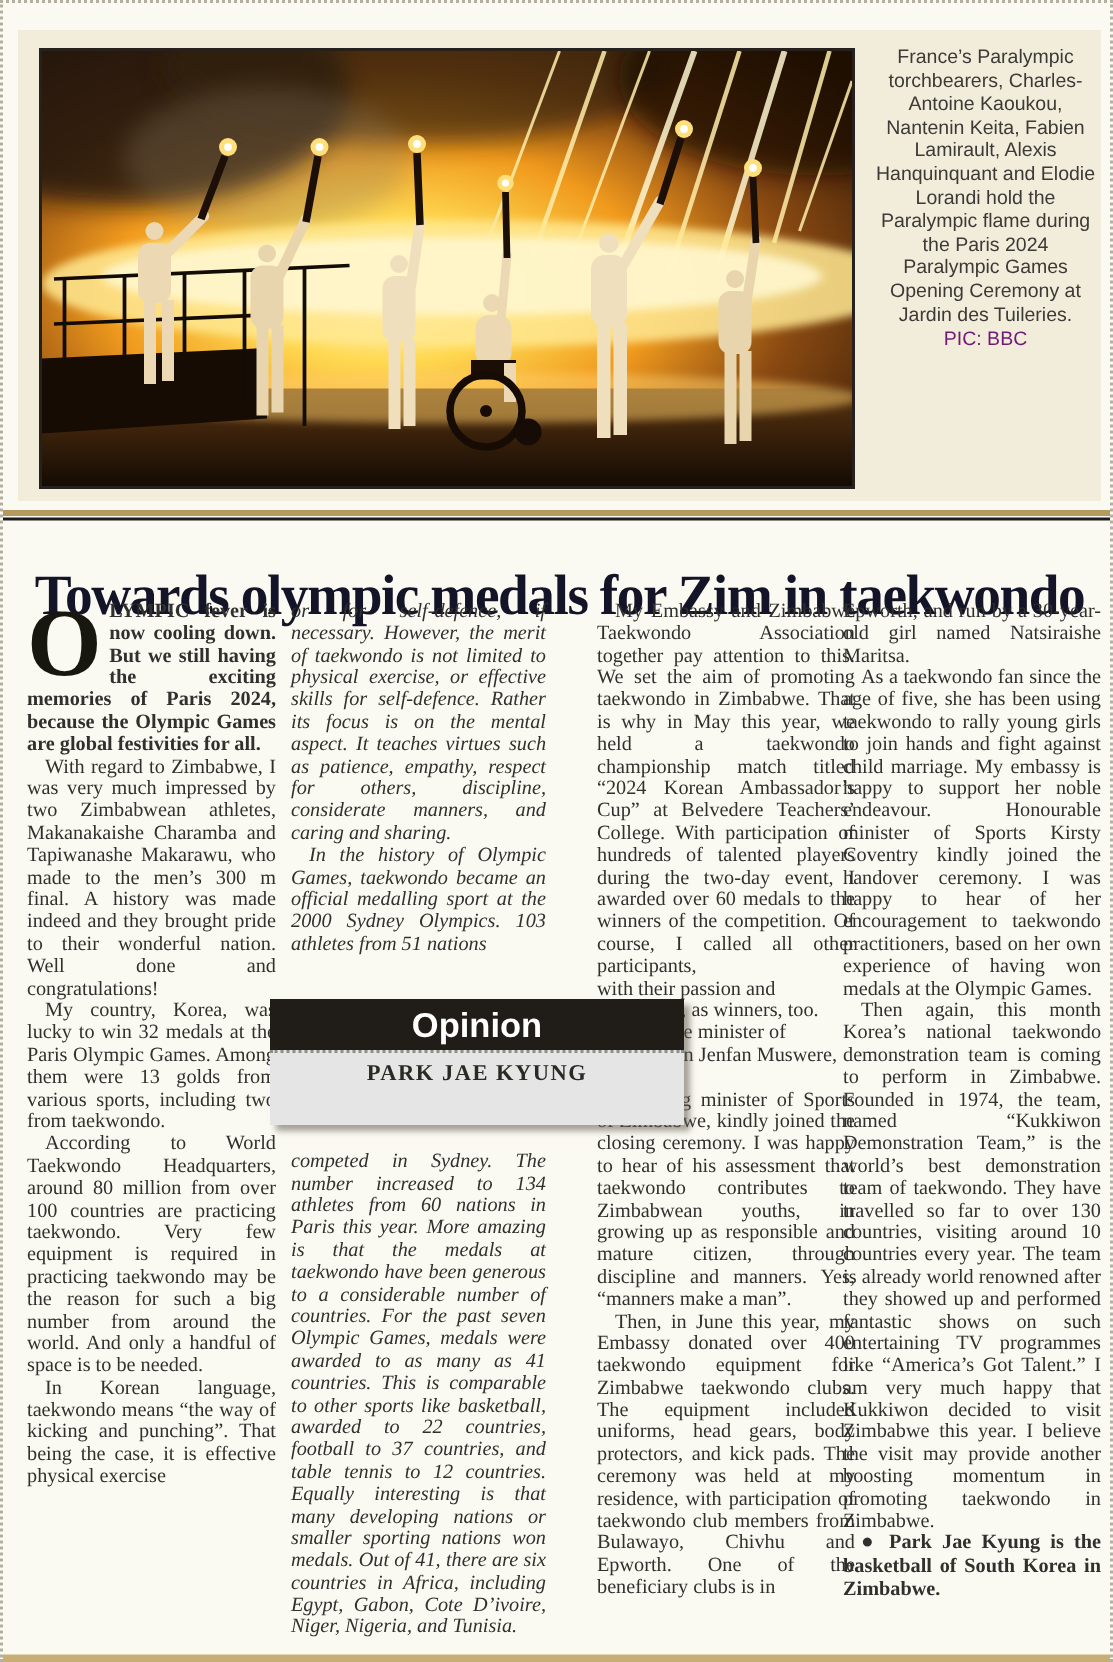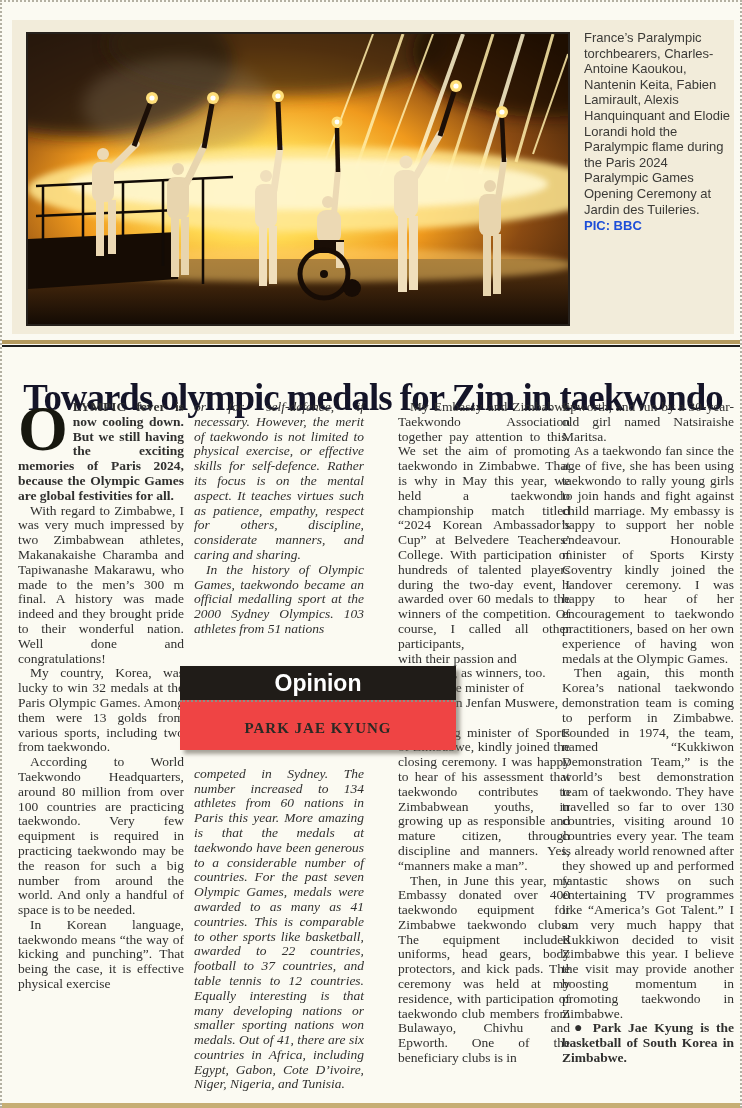--- a/index.html
+++ b/index.html
@@ -1,26 +1,26 @@
 <!DOCTYPE html>
 <html lang="en"><head>
 <meta charset="utf-8">
 <style>
   html,body{margin:0;padding:0;background:#e8e6de;}
   .page{position:relative;width:742px;height:1108px;margin:0 auto;background:#fbfaf2;
         box-sizing:border-box;border-left:2px dotted #b3b0a2;border-top:2px dotted #b3b0a2;
         border-right:2px dotted #b3b0a2;overflow:hidden;}
   
-  .photo-strip{position:absolute;left:10px;top:18px;width:722px;height:314px;background:#f2ecda;}
+  .photo-strip{position:absolute;left:10px;top:18px;width:722px;height:314px;background:#f2ecda;text-align:center;}
   .photo-frame{position:absolute;left:14px;top:12px;width:540px;height:290px;
                border:2px solid #26211c;background:#2a1607;}
   .photo-frame svg{display:block;width:100%;height:100%;}
   .caption{position:absolute;left:572px;top:10px;width:146px;
            font:13px/15.6px "Liberation Sans",sans-serif;color:#3b3a37;}
-  .caption .credit{font-weight:700;color:#1d4ed8;margin-top:1px;}
+  .caption .credit{font-weight:400;color:#701a75;margin-top:1px;}
   
   .rule-gold{position:absolute;left:0;top:338px;width:742px;height:4px;background:#b49a5f;}
   .rule-dark{position:absolute;left:0;top:343px;width:742px;height:2px;background:#1c1c1c;}
   .headline{position:absolute;left:0;top:347px;width:742px;text-align:center;white-space:nowrap;
             font:700 38px/46px "Liberation Serif",serif;color:#141428;letter-spacing:-1px;
             transform:scaleX(.97);transform-origin:center;}
   
   .cols{position:absolute;left:0;top:398px;right:0;bottom:10px;}
   .col{position:absolute;top:0;font:13.5px/14.8px "Liberation Serif",serif;color:#30302f;
        text-align:justify;}
@@ -33,22 +33,22 @@
   .lead{font-weight:700;}
   .gap2{height:130px;}
   .wrapseg{margin-left:80px;text-indent:0;text-align:left;}
   .foot{font-weight:700;text-indent:0;margin-top:2px;}
   .foot .bullet{font-size:14px;}
   
   .opinion{position:absolute;left:178px;top:664px;width:276px;
            box-shadow:4px 4px 4px rgba(95,90,78,.55);}
   .opbar{height:34px;background:#201c18;display:flex;align-items:center;justify-content:center;}
   .opbar span{font:700 23px "Liberation Sans",sans-serif;color:#ffffff;}
-  .oppanel{height:50px;background:#ef4444;border-top:2px dotted #8f8d84;text-align:center;
-           padding-top:18px;box-sizing:border-box;
+  .oppanel{height:50px;background:#e5e5e5;border-top:2px dotted #8f8d84;text-align:center;
+           padding-top:6px;box-sizing:border-box;
            font:700 15px "Liberation Serif",serif;letter-spacing:1px;color:#2a2a24;}
   
   .rule-bottom{position:absolute;left:0;bottom:0;width:742px;height:5px;background:#c6ae74;}
 </style>
 </head>
 <body>
 
 <div class="page">
 
   <div class="photo-strip">

